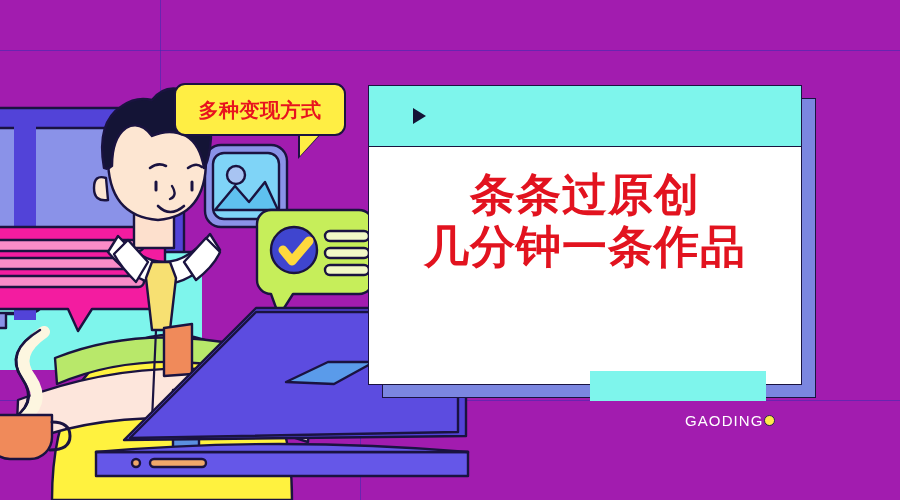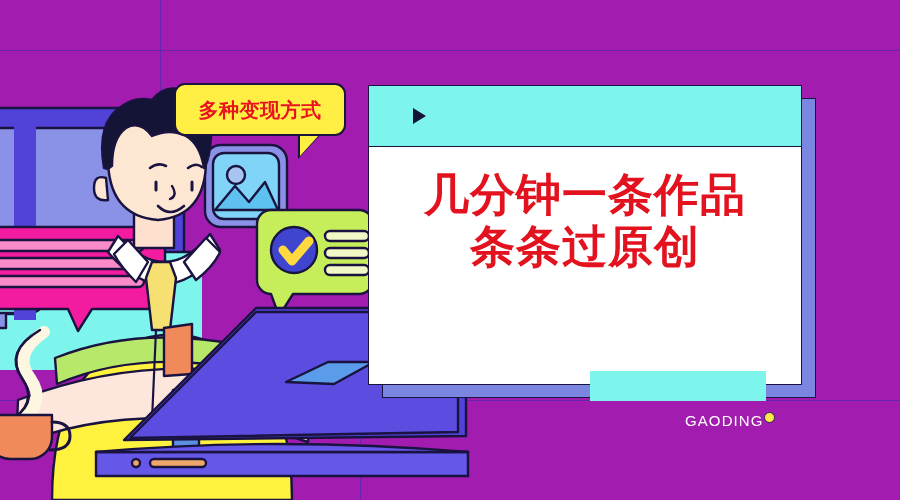--- a/index.html
+++ b/index.html
@@ -76,21 +76,21 @@
     letter-spacing:1px;white-space:nowrap;text-align:center;
   }
   .cyan-strip{
     position:absolute;left:590px;top:371px;width:176px;height:30px;
     background:#7ef5ec;z-index:25;
   }
 
   
   .watermark{
     position:absolute;left:685px;top:412px;z-index:40;
-    display:flex;
+    display:flex;align-items:center;
   }
   .watermark .wm-text{
     color:#ffffff;font-size:15px;letter-spacing:1.1px;font-weight:normal;
   }
   .wm-dot{width:9px;height:9px;border-radius:50%;background:#ffe94a;
     border:1px solid #2a2550;}
 </style>
 </head>
 <body>
 
@@ -214,22 +214,22 @@
     <span class="by-text">多种变现方式</span>
   </div>
 
   <div class="card-shadow"></div>
 
   <div class="card">
     <div class="card-header">
       <div class="play-tri"></div>
     </div>
     <div class="card-body">
+      <div class="headline">条条过原创</div>
       <div class="headline">几分钟一条作品</div>
-      <div class="headline">条条过原创</div>
     </div>
   </div>
 
   <div class="cyan-strip"></div>
 
   <div class="watermark">
     <span class="wm-text">GAODING</span>
     <span class="wm-dot"></span>
   </div>
 

